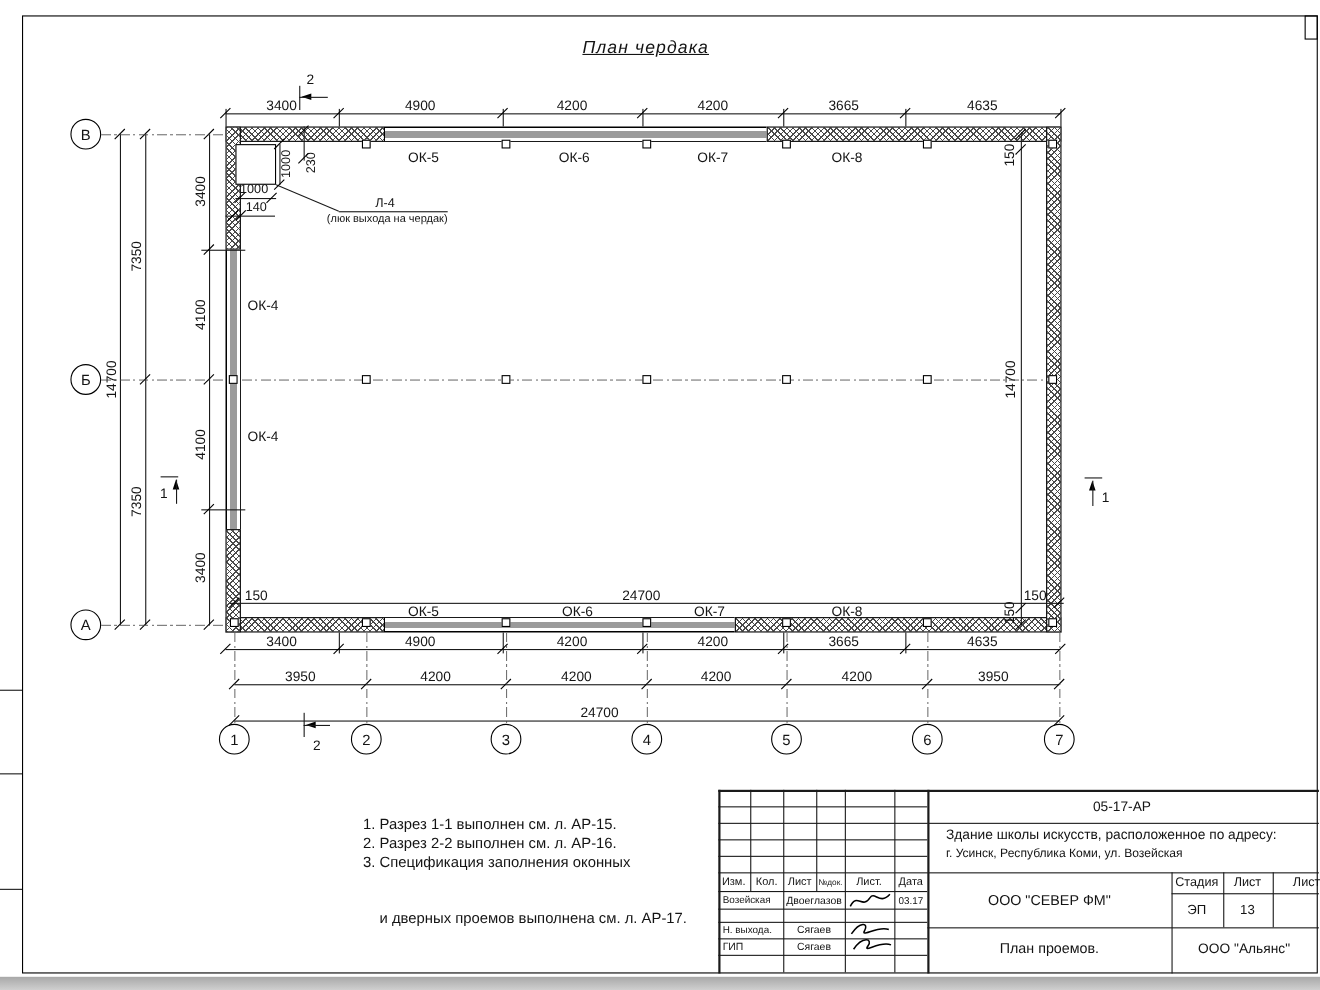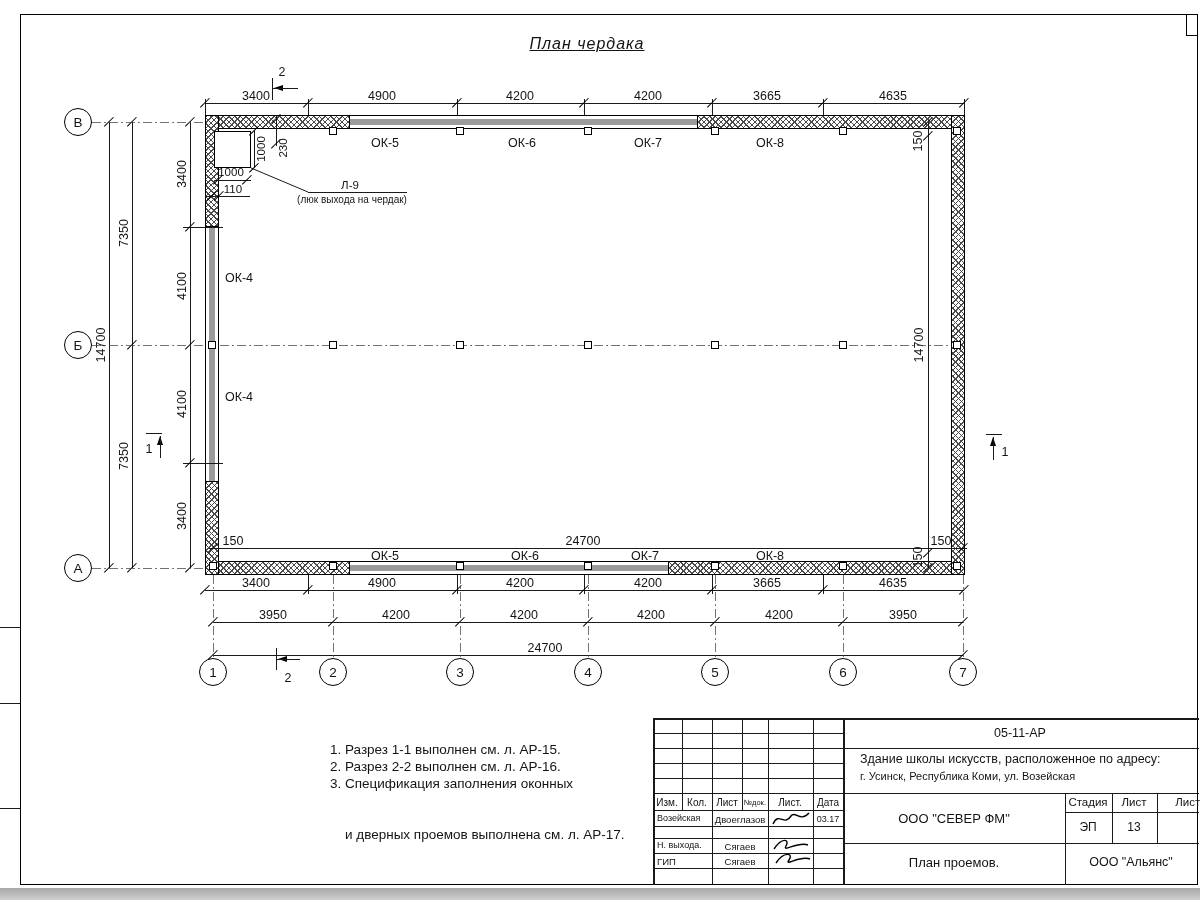--- a/index.html
+++ b/index.html
@@ -123,51 +123,51 @@
   <div class="tv" style="left:124px;top:456px;">7350</div>
   <div class="tv" style="left:101px;top:345px;">14700</div>
 
   <div class="tv" style="left:919px;top:345px;">14700</div>
   <div class="tv" style="left:918px;top:141px;">150</div>
   <div class="tv" style="left:918px;top:557px;">150</div>
 
   <div class="tv" style="left:261px;top:149px;font-size:11.5px;">1000</div>
   <div class="tv" style="left:283px;top:148px;font-size:11.5px;">230</div>
   <div class="t" style="left:231px;top:172px;font-size:11.5px;">1000</div>
-  <div class="t" style="left:233px;top:189px;font-size:11.5px;">110</div>
+  <div class="t" style="left:233px;top:189px;font-size:11.5px;">140</div>
 
   <div class="t" style="left:385px;top:143px;">ОК-5</div>
   <div class="t" style="left:522px;top:143px;">ОК-6</div>
   <div class="t" style="left:648px;top:143px;">ОК-7</div>
   <div class="t" style="left:770px;top:143px;">ОК-8</div>
   <div class="t" style="left:385px;top:556px;">ОК-5</div>
   <div class="t" style="left:525px;top:556px;">ОК-6</div>
   <div class="t" style="left:645px;top:556px;">ОК-7</div>
   <div class="t" style="left:770px;top:556px;">ОК-8</div>
   <div class="t" style="left:239px;top:278px;">ОК-4</div>
   <div class="t" style="left:239px;top:397px;">ОК-4</div>
 
-  <div class="t" style="left:350px;top:185px;font-size:11.5px;">Л-9</div>
+  <div class="t" style="left:350px;top:185px;font-size:11.5px;">Л-4</div>
   <div class="t" style="left:352px;top:199px;font-size:10px;">(люк выхода на чердак)</div>
 
   <div class="t sec" style="left:282px;top:72px;">2</div>
   <div class="arrL" style="left:274px;top:84.5px;"></div>
   <div class="t sec" style="left:288px;top:678px;">2</div>
   <div class="arrL" style="left:278px;top:655.5px;"></div>
   <div class="t sec" style="left:149px;top:449px;">1</div>
   <div class="arrU" style="left:156.5px;top:436px;"></div>
   <div class="t sec" style="left:1005px;top:452px;">1</div>
   <div class="arrU" style="left:989.5px;top:437px;"></div>
 
   <div class="tl note" style="left:330px;top:742px;">1. Разрез 1-1 выполнен см. л. АР-15.</div>
   <div class="tl note" style="left:330px;top:759px;">2. Разрез 2-2 выполнен см. л. АР-16.</div>
   <div class="tl note" style="left:330px;top:776px;">3. Спецификация заполнения оконных</div>
   <div class="tl note" style="left:345px;top:827px;">и дверных проемов выполнена см. л. АР-17.</div>
 
-  <div class="t" style="left:1020px;top:733px;font-size:12.5px;">05-11-АР</div>
+  <div class="t" style="left:1020px;top:733px;font-size:12.5px;">05-17-АР</div>
   <div class="tl" style="left:860px;top:752px;font-size:12.5px;">Здание школы искусств, расположенное по адресу:</div>
   <div class="tl" style="left:860px;top:770px;font-size:11px;">г. Усинск, Республика Коми, ул. Возейская</div>
 
   <div class="t tb" style="left:667px;top:802px;">Изм.</div>
   <div class="t tb" style="left:697px;top:802px;">Кол.</div>
   <div class="t tb" style="left:727px;top:802px;">Лист</div>
   <div class="t tb" style="left:755px;top:802px;font-size:7.5px;">№док.</div>
   <div class="t tb" style="left:790px;top:802px;">Лист.</div>
   <div class="t tb" style="left:828px;top:802px;">Дата</div>
 

